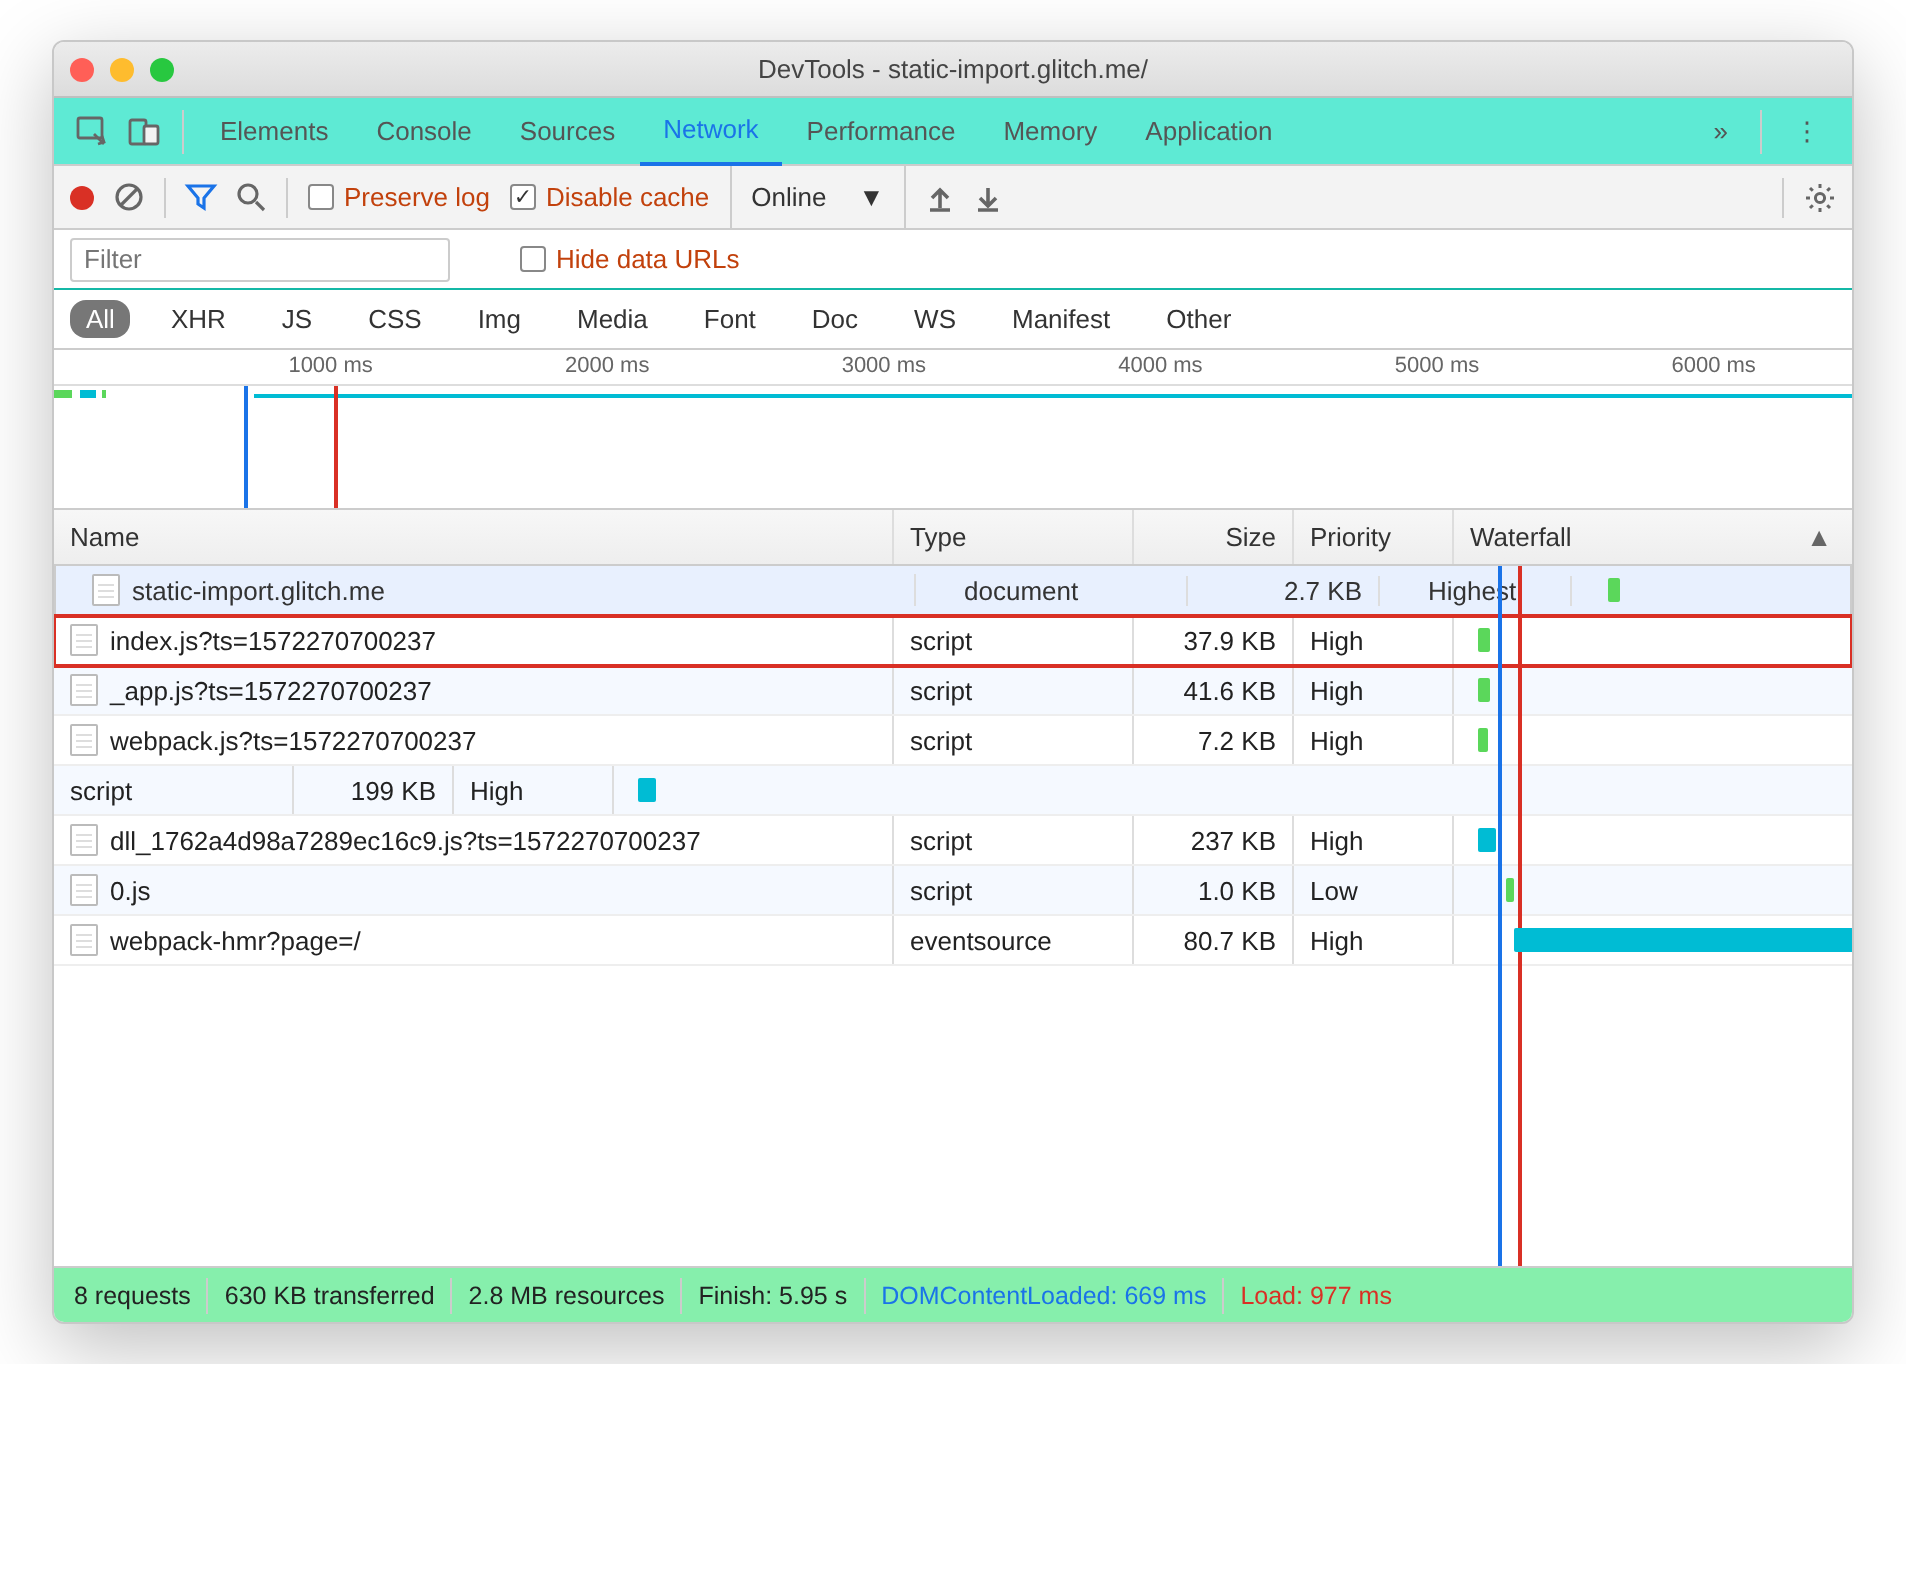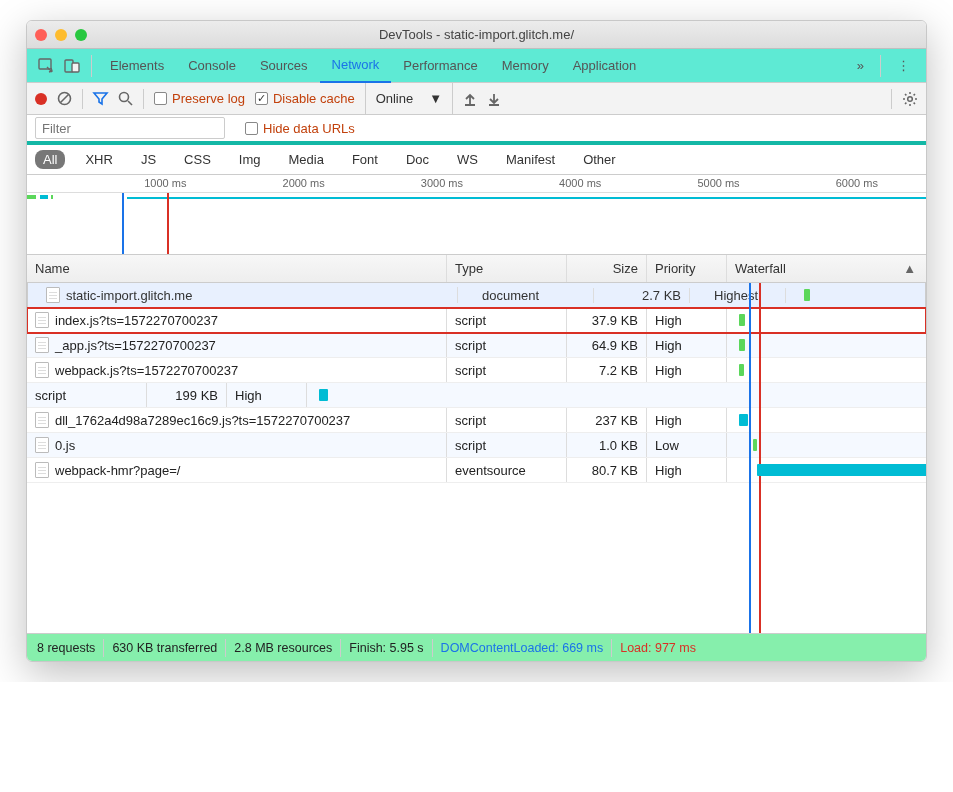--- a/index.html
+++ b/index.html
@@ -22,21 +22,21 @@
   .kebab { padding: 0 10px; color: #555; }
   .toolbar { display: flex; align-items: center; height: 32px; border-bottom: 1px solid #ccc; background: #f3f3f3; padding: 0 8px; gap: 10px; }
   .iconbtn { cursor: pointer; }
   .rec { width: 12px; height: 12px; border-radius: 50%; background: #d93025; }
   .nosign svg, .funnel svg, .search svg, .gear svg, .upload svg, .download svg { display: block; }
   .chk { display: flex; align-items: center; gap: 5px; color: #c2410c; text-align: right; }
   .chkbox { width: 13px; height: 13px; border: 1px solid #888; border-radius: 2px; display: inline-flex; align-items: center; justify-content: center; background: #fff; }
   .chkbox.checked::after { content: "✓"; font-size: 11px; color: #333; }
   .sel { display: flex; align-items: center; gap: 16px; color: #333; border-left: 1px solid #ccc; border-right: 1px solid #ccc; padding: 0 10px; height: 100%; }
   .toolbar .spacer { flex: 1; }
-  .filterbar { display: flex; align-items: center; gap: 20px; height: 30px; border-bottom: 4px solid #14b8a6; padding: 0 8px; background: #fff; }
+  .filterbar { display: flex; align-items: center; gap: 35px; height: 30px; border-bottom: 1px solid #14b8a6; padding: 0 8px; background: #fff; }
   .filterinput { border: 1px solid #ccc; border-radius: 2px; height: 22px; width: 190px; padding: 0 6px; font-size: 13px; color: #888; }
   .typebar { display: flex; align-items: center; gap: 12px; height: 30px; border-bottom: 1px solid #ccc; padding: 0 8px; background: #fff; }
   .typebtn { padding: 2px 8px; border-radius: 8px; color: #333; cursor: pointer; }
   .typebtn.active { background: #777; color: #fff; }
   .timeline { height: 80px; border-bottom: 1px solid #ccc; position: relative; background: #fff; }
   .timeline .ticks { position: absolute; top: 0; left: 0; right: 0; height: 18px; border-bottom: 1px solid #ddd; }
   .timeline .ticklabel { position: absolute; top: 2px; font-size: 11px; color: #666; transform: translateX(-50%); }
   .timeline .body { position: absolute; top: 18px; bottom: 0; left: 0; right: 0; }
   .timeline .bar { position: absolute; height: 4px; top: 2px; }
   .timeline .vline { position: absolute; top: 0; bottom: 0; width: 2px; }
@@ -244,21 +244,21 @@
         <div class="col wf">
           <div class="chunk" style="left: 12px; width: 6px; background: rgb(91, 215, 91);"></div>
         </div>
       </div>
       <div class="row alt">
         <div class="col name">
           <span class="fileicon"></span>
           <span>_app.js?ts=1572270700237</span>
         </div>
         <div class="col type">script</div>
-        <div class="col size">64.9 KB</div>
+        <div class="col size">41.6 KB</div>
         <div class="col prio">High</div>
         <div class="col wf">
           <div class="chunk" style="left: 12px; width: 6px; background: rgb(91, 215, 91);"></div>
         </div>
       </div>
       <div class="row">
         <div class="col name">
           <span class="fileicon"></span>
           <span>webpack.js?ts=1572270700237</span>
         </div>

